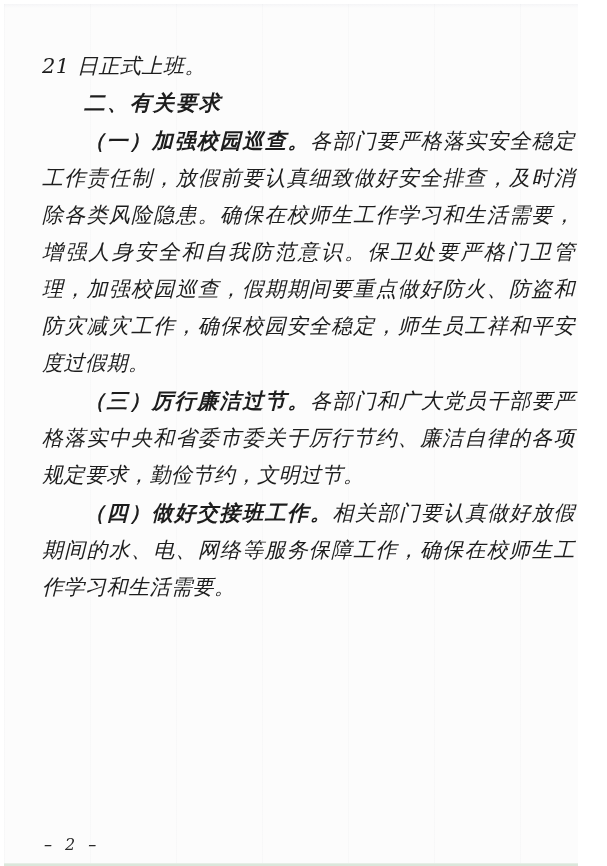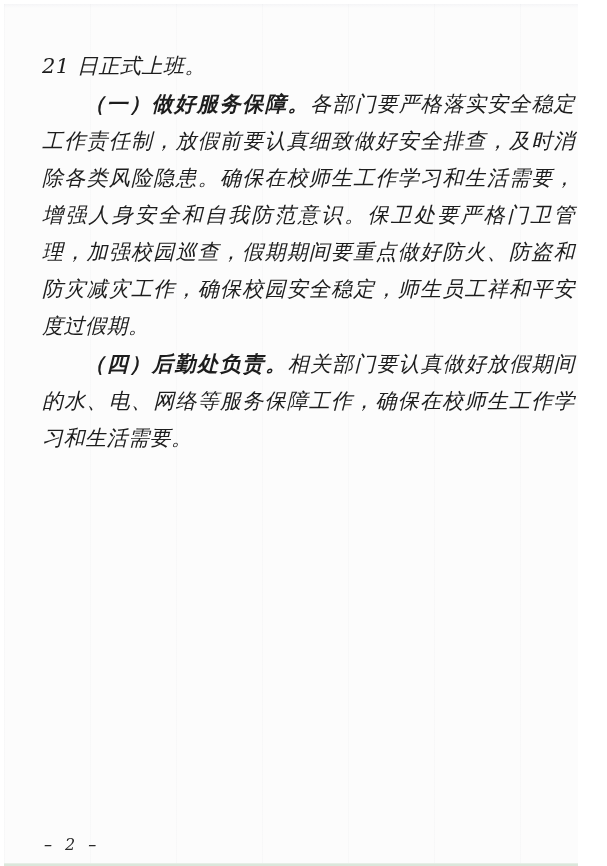--- a/index.html
+++ b/index.html
@@ -74,26 +74,28 @@
 </style>
 </head>
 <body>
 
 <div class="page">
 
   <div class="content">
 
     <p class="cont-line">21 日正式上班。</p>
 
+    <h2 class="section-heading">二、有关要求</h2>
 
-    <p class="para"><span class="lead">（一）做好服务保障。</span><span>各部门要严格落实安全稳定工作责任制，放假前要认真细致做好安全排查，及时消除各类风险隐患。确保在校师生工作学习和生活需要，增强人身安全和自我防范意识。保卫处要严格门卫管理，加强校园巡查，假期期间要重点做好防火、防盗和防灾减灾工作，确保校园安全稳定，师生员工祥和平安度过假期。</span></p>
+    <p class="para"><span class="lead">（一）加强校园巡查。</span><span>各部门要严格落实安全稳定工作责任制，放假前要认真细致做好安全排查，及时消除各类风险隐患。确保在校师生工作学习和生活需要，增强人身安全和自我防范意识。保卫处要严格门卫管理，加强校园巡查，假期期间要重点做好防火、防盗和防灾减灾工作，确保校园安全稳定，师生员工祥和平安度过假期。</span></p>
 
 
+    <p class="para"><span class="lead">（三）厉行廉洁过节。</span><span>各部门和广大党员干部要严格落实中央和省委市委关于厉行节约、廉洁自律的各项规定要求，勤俭节约，文明过节。</span></p>
 
-    <p class="para"><span class="lead">（四）后勤处负责。</span><span>相关部门要认真做好放假期间的水、电、网络等服务保障工作，确保在校师生工作学习和生活需要。</span></p>
+    <p class="para"><span class="lead">（四）做好交接班工作。</span><span>相关部门要认真做好放假期间的水、电、网络等服务保障工作，确保在校师生工作学习和生活需要。</span></p>
 
   </div>
 
   <div class="page-number">– 2 –</div>
 
   <div class="scan-edge-strip"></div>
 
 </div>
 
 </body></html>

